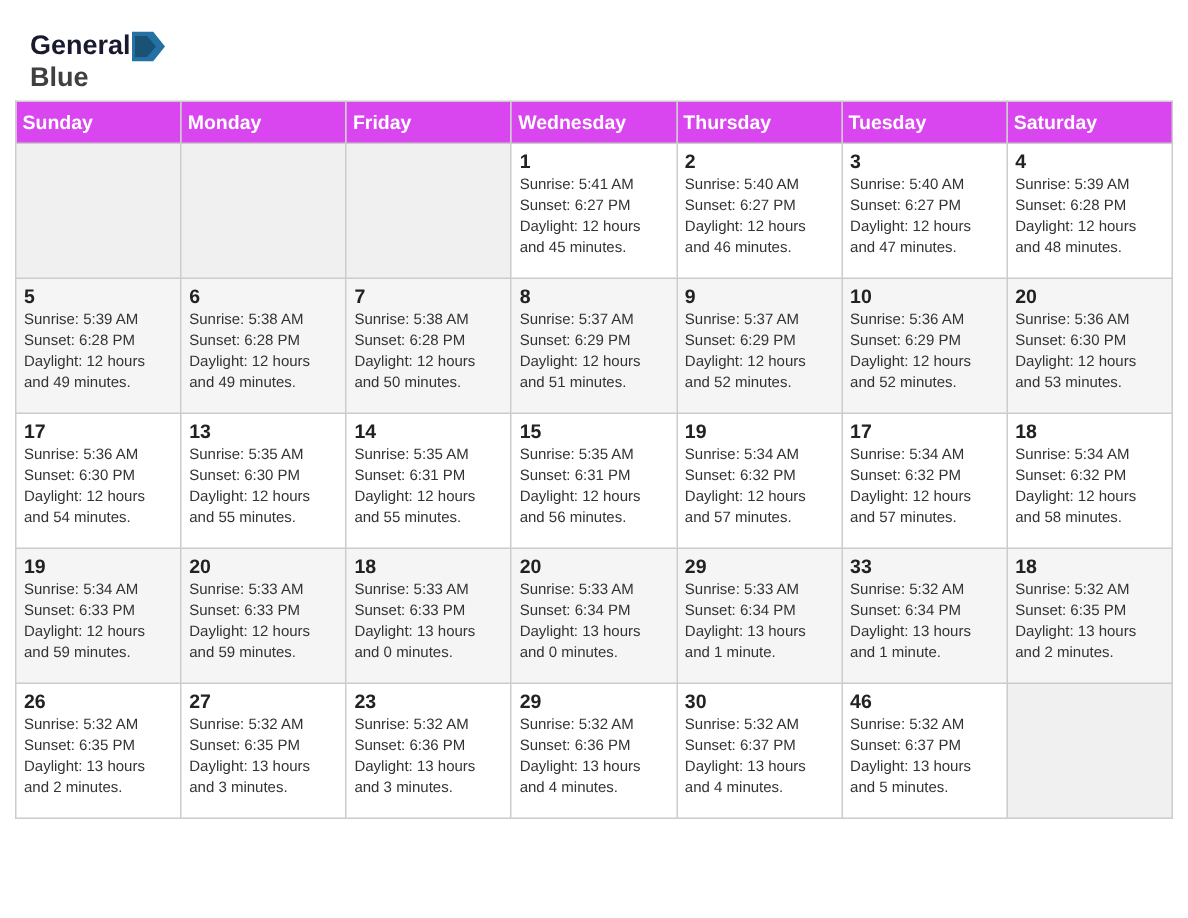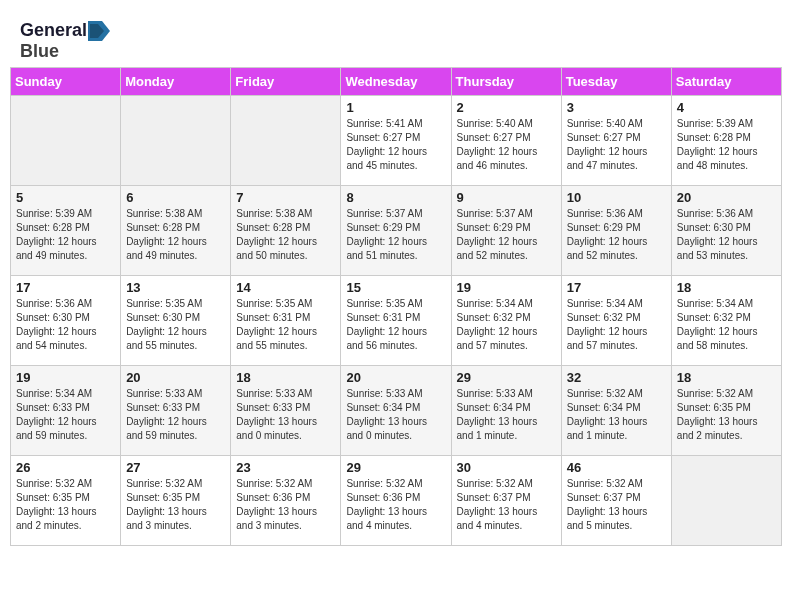--- a/index.html
+++ b/index.html
@@ -285,21 +285,21 @@
 and 0 minutes.</div>
         </td>
         <td>
           <div class="day-number">29</div>
           <div class="day-info" style="white-space: pre-line;">Sunrise: 5:33 AM
 Sunset: 6:34 PM
 Daylight: 13 hours
 and 1 minute.</div>
         </td>
         <td>
-          <div class="day-number">32</div>
+          <div class="day-number">33</div>
           <div class="day-info" style="white-space: pre-line;">Sunrise: 5:32 AM
 Sunset: 6:34 PM
 Daylight: 13 hours
 and 1 minute.</div>
         </td>
         <td>
           <div class="day-number">18</div>
           <div class="day-info" style="white-space: pre-line;">Sunrise: 5:32 AM
 Sunset: 6:35 PM
 Daylight: 13 hours

